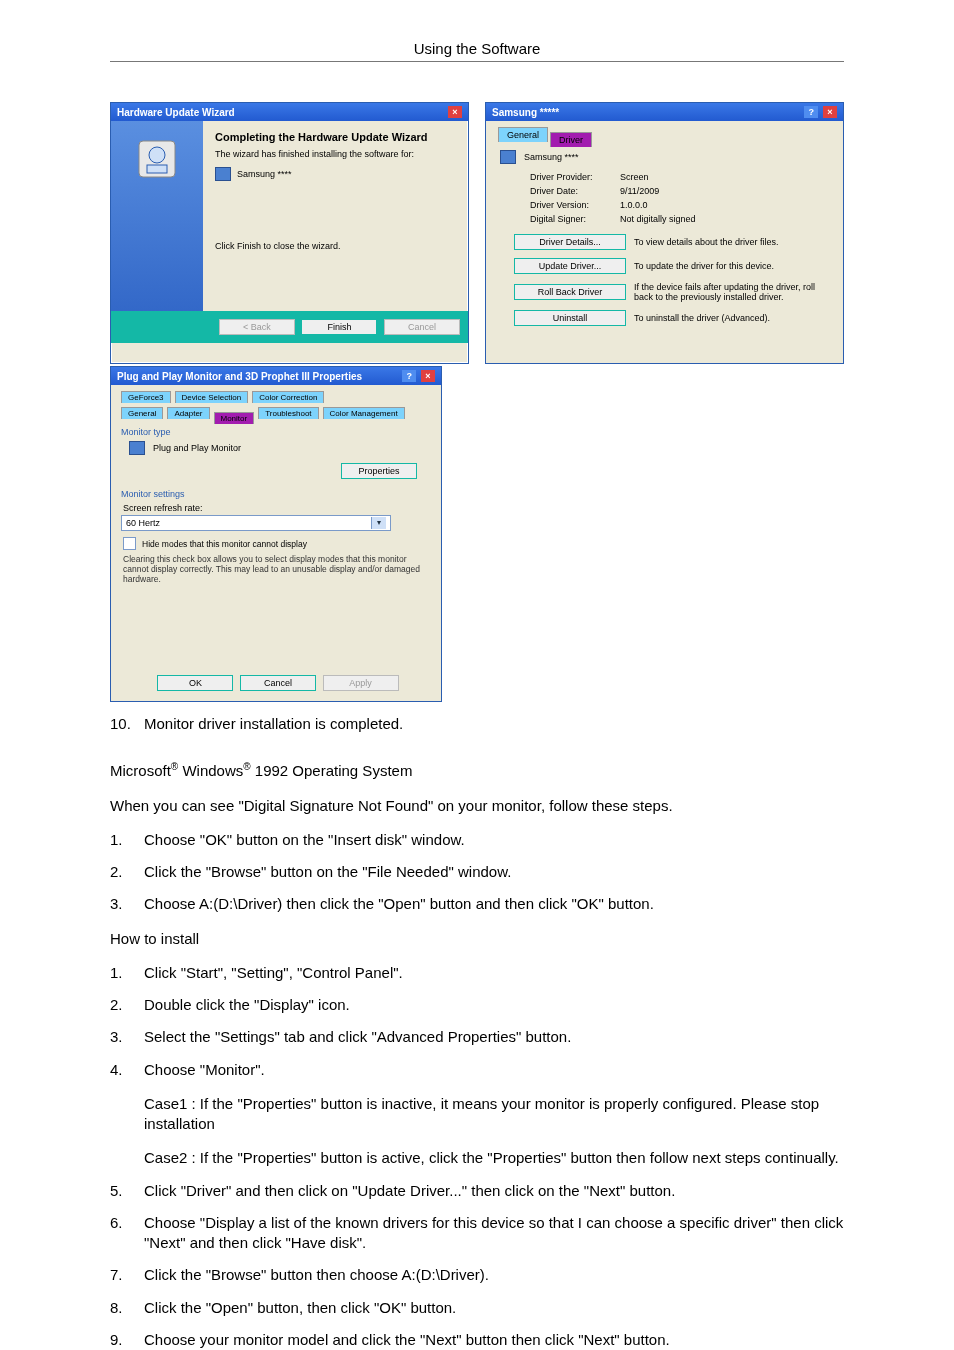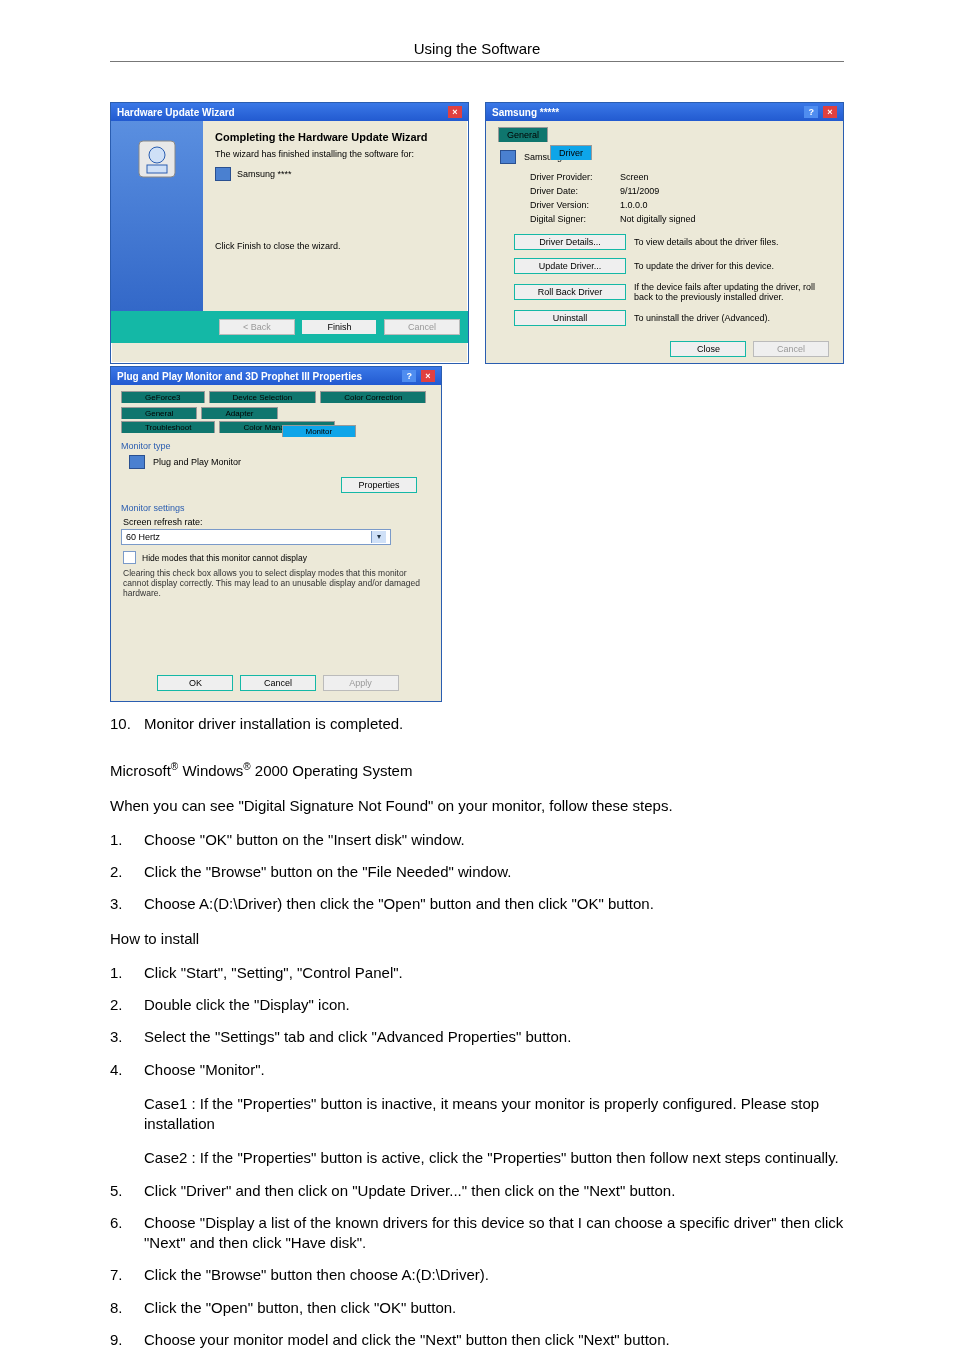--- a/index.html
+++ b/index.html
@@ -20,34 +20,34 @@
   .hw-sub{font-size:9px;margin-bottom:8px}
   .devline{display:flex;align-items:center;gap:6px;font-size:9px}
   .mon-ico{width:14px;height:12px;background:#4a80d0;border:1px solid #2a5090}
   .hw-foot{font-size:9px;margin-top:60px}
   .win-footer{background:#14b8a6;padding:8px;text-align:right}
   .xpbtn{display:inline-block;border:1px solid #14b8a6;background:#efefef;font-size:9px;padding:2px 10px;margin-left:4px;min-width:54px;text-align:center}
   .xpbtn.disabled{color:#999;border-color:#bbb}
 
   .drv-body{padding:10px 14px 6px 14px;background:#ece9d8;height:226px;display:flex;flex-direction:column}
   .tabs{display:flex;font-size:9px;margin:-4px 0 0 -2px}
-  .tab{border:1px solid #999;border-bottom:none;background:#0f766e;padding:2px 8px;margin-right:2px}
-  .tab.active{background:#0ea5e9;position:relative;top:18px}
+  .tab{border:1px solid #999;border-bottom:none;background:#7dd3fc;padding:2px 8px;margin-right:2px}
+  .tab.active{background:#a21caf;position:relative;top:5px}
   .drv-top{display:flex;align-items:center;gap:8px;margin:8px 0 6px 0}
   .kv{display:flex;font-size:9px;margin:2px 0 2px 30px}
   .kv .k{width:90px}
   .kv .v{color:#000}
   .btnrow{display:flex;align-items:center;gap:8px;margin:8px 0 0 10px}
   .btnrow .xpbtn{min-width:90px}
   .btnrow .desc{font-size:9px;flex:1}
 
   .pnp{width:330px}
   .pnp-body{background:#ece9d8;padding:6px 10px 10px 10px;height:300px;display:flex;flex-direction:column}
   .pnp-tabs{display:flex;flex-wrap:wrap;font-size:8px;gap:2px;margin-bottom:4px}
-  .pnp-tabs .tab{padding:1px 23px}
+  .pnp-tabs .tab{padding:1px 6px}
   .grp-label{color:#2a5db0;font-size:9px;margin:4px 0 2px 0}
   .mtype{display:flex;align-items:center;gap:8px;margin:2px 0 6px 8px;font-size:9px}
   .prop-right{text-align:right;margin:2px 14px 6px 0}
   .sel{display:flex;align-items:center;border:1px solid #7a9ac9;background:#fff;font-size:9px;padding:1px 4px;justify-content:space-between;width:260px}
   .sel .dd{width:14px;height:12px;background:#cfe0f7;border-left:1px solid #7a9ac9;text-align:center;line-height:12px;font-size:8px;color:#234}
   .chk{display:flex;gap:6px;align-items:center;font-size:8.5px;margin:6px 2px 2px 2px}
   .chk .box{width:11px;height:11px;border:1px solid #7a9ac9;background:#fff;flex:0 0 auto}
   .smallnote{font-size:8.5px;margin:2px 2px 0 2px;color:#333}
 
   
@@ -145,24 +145,20 @@
         <div class="btnrow">
             <span class="xpbtn">Roll Back Driver</span>
             <span class="desc">If the device fails after updating the driver, roll back to the previously installed driver.</span>
           </div>
         <div class="btnrow">
             <span class="xpbtn">Uninstall</span>
             <span class="desc">To uninstall the driver (Advanced).</span>
           </div>
 
         <div style="flex:1"></div>
-        <div style="text-align:right">
-          <span class="xpbtn">Close</span>
-          <span class="xpbtn disabled">Cancel</span>
-        </div>
       </div>
     </div>
   </div>
 
   <div class="win pnp">
     <div class="titlebar">
       <span>Plug and Play Monitor and 3D Prophet III Properties</span>
       <span class="btns">
         <span class="hlp">?</span>
         <span class="cls">×</span>
@@ -214,21 +210,21 @@
 
   <div class="doc">
     <ol class="num">
       <li>
           <span class="n">10.</span>
           <span>Monitor driver installation is completed.</span>
         </li>
     </ol>
 
     <p class="sub">
-      <span>Microsoft</span><sup>®</sup><span> Windows</span><sup>®</sup><span> 2000 Operating System</span>
+      <span>Microsoft</span><sup>®</sup><span> Windows</span><sup>®</sup><span> 1992 Operating System</span>
     </p>
 
     <p>When you can see "Digital Signature Not Found" on your monitor, follow these steps.</p>
 
     <ol class="num">
       <li>
           <span class="n">1.</span>
           <span>Choose "OK" button on the "Insert disk" window.</span>
         </li>
       <li>

